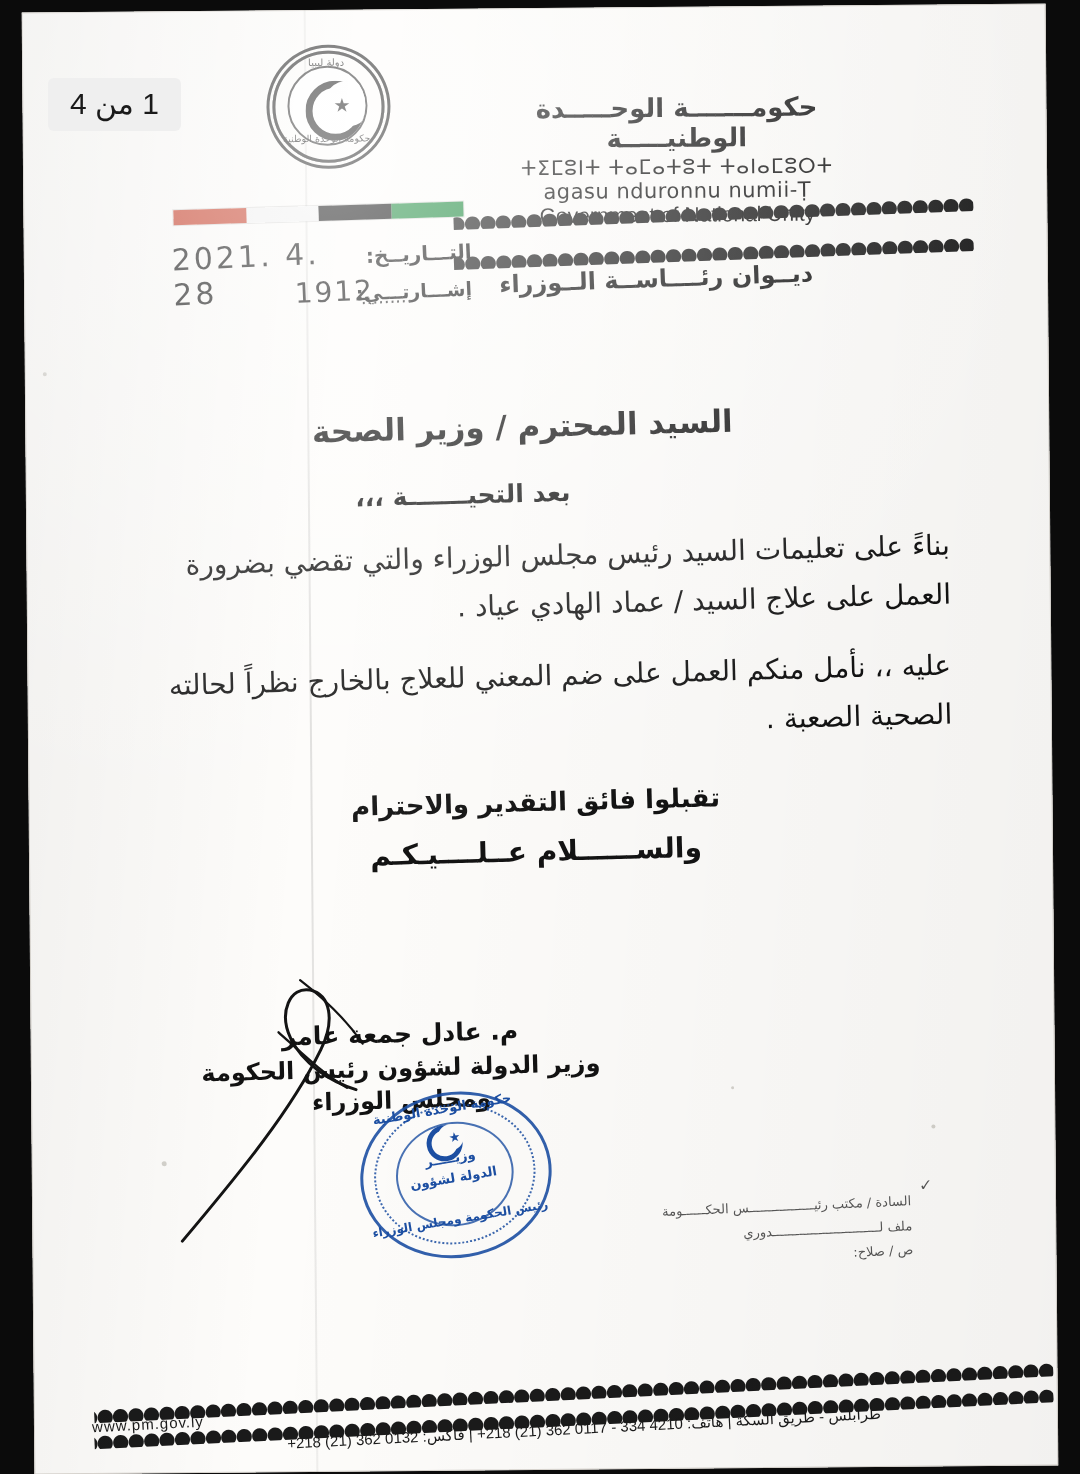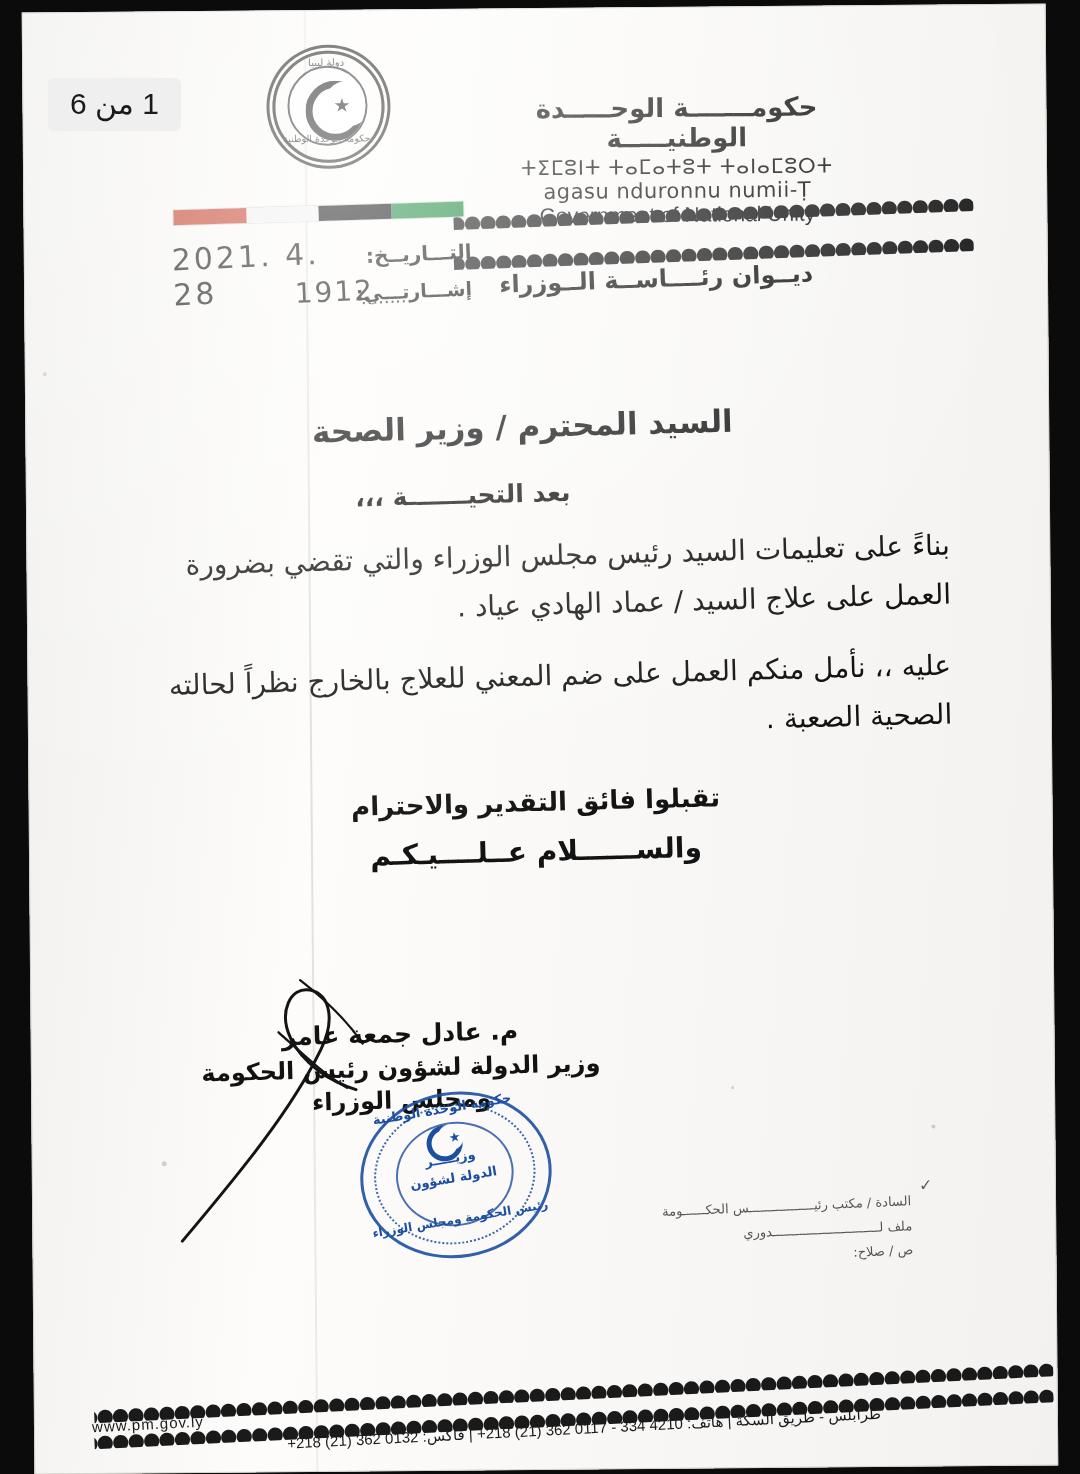--- a/index.html
+++ b/index.html
@@ -615,15 +615,15 @@
     <div class="beads" id="beads-foot2">●●●●●●●●●●●●●●●●●●●●●●●●●●●●●●●●●●●●●●●●●●●●●●●●●●●●●●●●●●●●●●●●●●●●●●●●●●●●●●●●●●●●●●●●●●●●●●●●●●●●●●●●●●●●●●●●</div>
     <div class="footer-web">www.pm.gov.ly</div>
     <div class="footer-line">طرابلس - طريق السكة | هاتف: 4210 334 - 0117 362 (21) 218+ | فاكس: 0132 362 (21) 218+</div>
 
     <span class="speck" style="left:18px; top:360px; width:4px; height:4px;"></span>
     <span class="speck" style="left:130px; top:1150px; width:5px; height:5px;"></span>
     <span class="speck" style="left:700px; top:1080px; width:3px; height:3px;"></span>
     <span class="speck" style="left:900px; top:1120px; width:4px; height:4px;"></span>
   </div>
 
-  <div id="page-badge">1 من 6</div>
+  <div id="page-badge">1 من 4</div>
 
 </div>
 
 </body></html>

